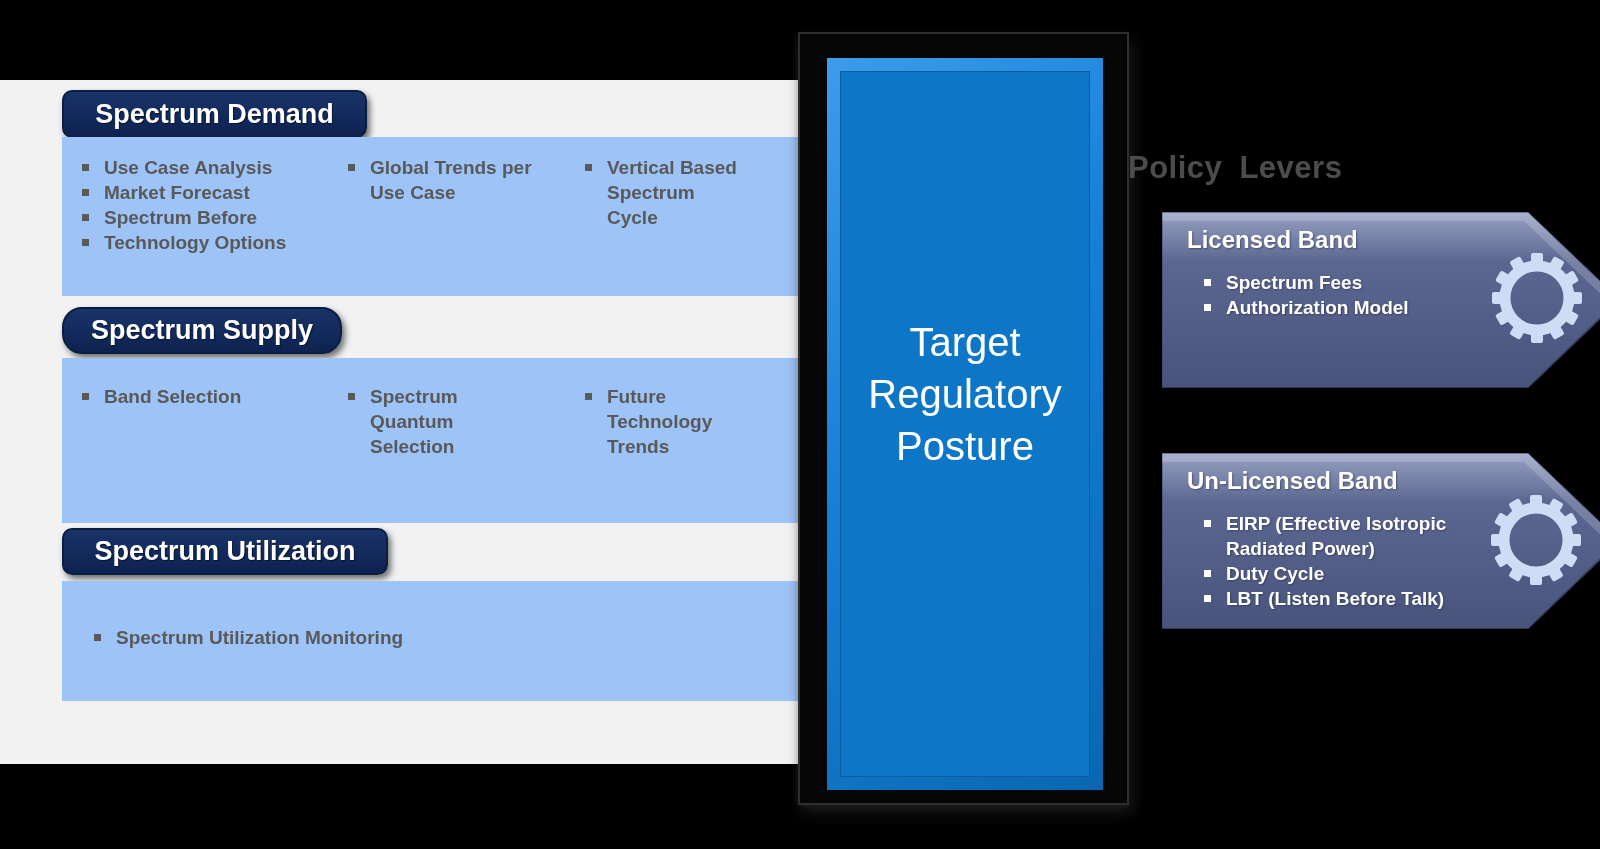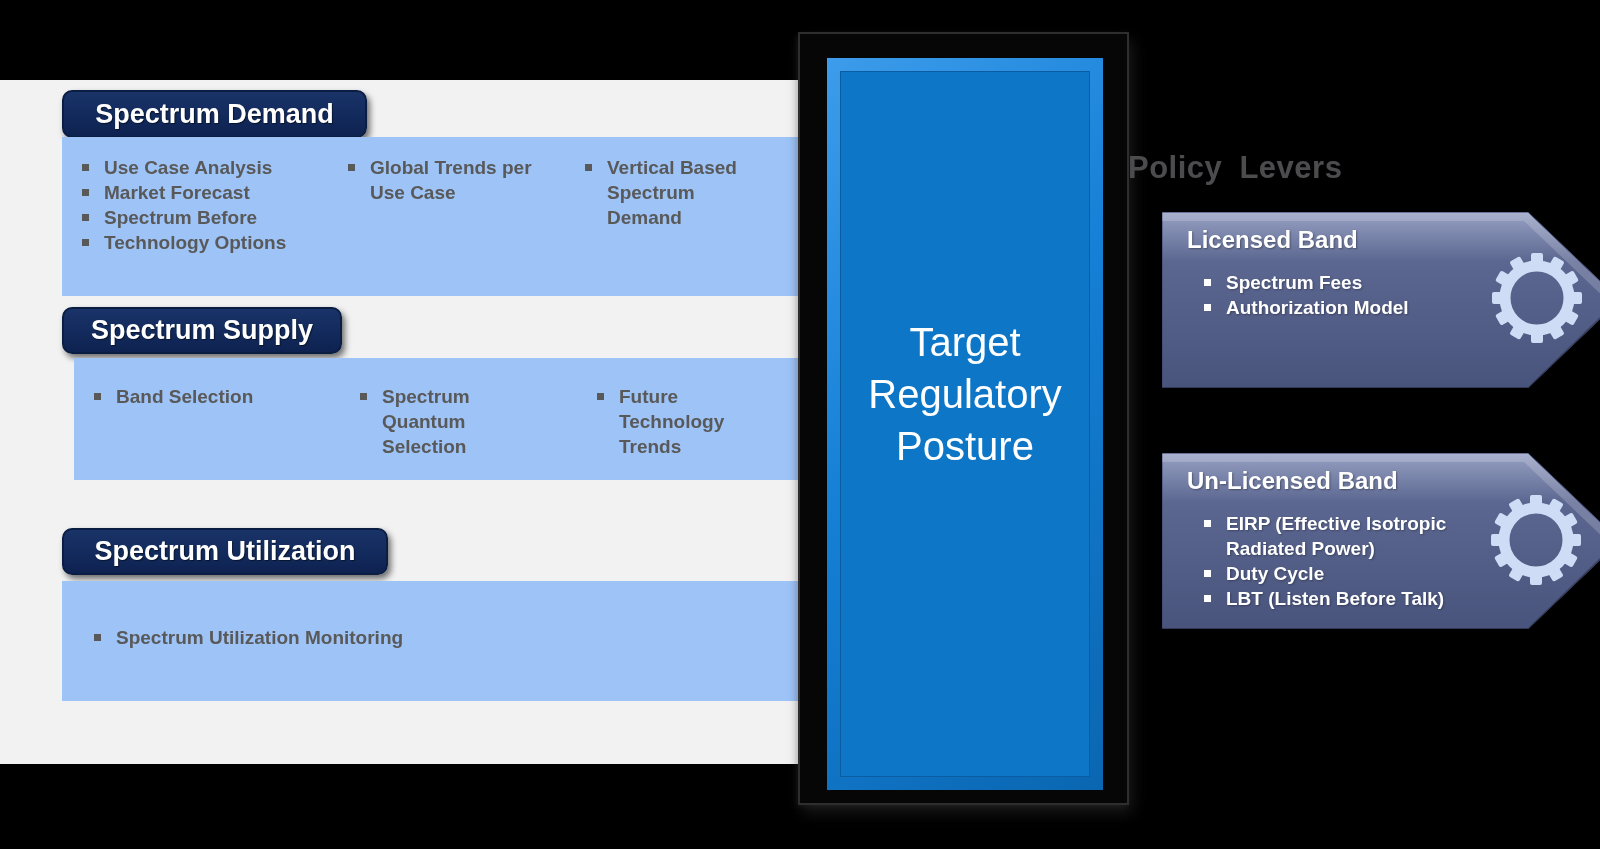--- a/index.html
+++ b/index.html
@@ -9,26 +9,26 @@
   
   .gray-panel{position:absolute;left:0;top:80px;width:800px;height:684px;background:#F2F2F2;}
 
   .badge{position:absolute;background:linear-gradient(180deg,#1a3368 0%,#122a5c 55%,#0e2250 100%);
          border:2px solid #0a1d42;border-radius:10px;
          box-shadow:3px 4px 6px rgba(0,0,0,.55);
          display:flex;align-items:center;justify-content:center;
          color:#fff;font-weight:bold;font-size:27px;
          text-shadow:1px 1px 1px rgba(0,0,0,.5);white-space:nowrap;}
   .badge1{left:62px;top:90px;width:301px;height:44px;}
-  .badge2{left:62px;top:307px;width:276px;height:43px;}
+  .badge2{left:62px;top:307px;width:276px;height:43px;border-radius:20px;}
   .badge3{left:62px;top:528px;width:322px;height:43px;}
 
   .bluebox{position:absolute;left:62px;width:738px;background:#9DC3F7;}
   .box1{top:137px;height:159px;}
-  .box2{top:358px;height:122px;margin-left:12px;}
+  .box2{top:358px;height:165px;}
   .box3{top:581px;height:120px;}
 
   .col{position:absolute;}
   .box1 .col{top:18px;}
   .box2 .col{top:26px;}
   .box3 .col{top:44px;}
   .col-a{left:20px;width:240px;}
   .col-b{left:286px;}
   .col-c{left:523px;}
   .box1 .col-b{width:195px;}
@@ -99,21 +99,21 @@
       </div>
     <div class="col col-b">
         <div class="bullet-item">
           <span class="sq"></span>
           <span>Global Trends per Use Case</span>
         </div>
       </div>
     <div class="col col-c">
         <div class="bullet-item">
           <span class="sq"></span>
-          <span>Vertical Based Spectrum Demand</span>
+          <span>Vertical Based Spectrum Cycle</span>
         </div>
       </div>
   </div>
 
   <div class="badge badge2">
     <span>Spectrum Supply</span>
   </div>
   <div class="bluebox box2">
     <div class="col col-a">
         <div class="bullet-item">

